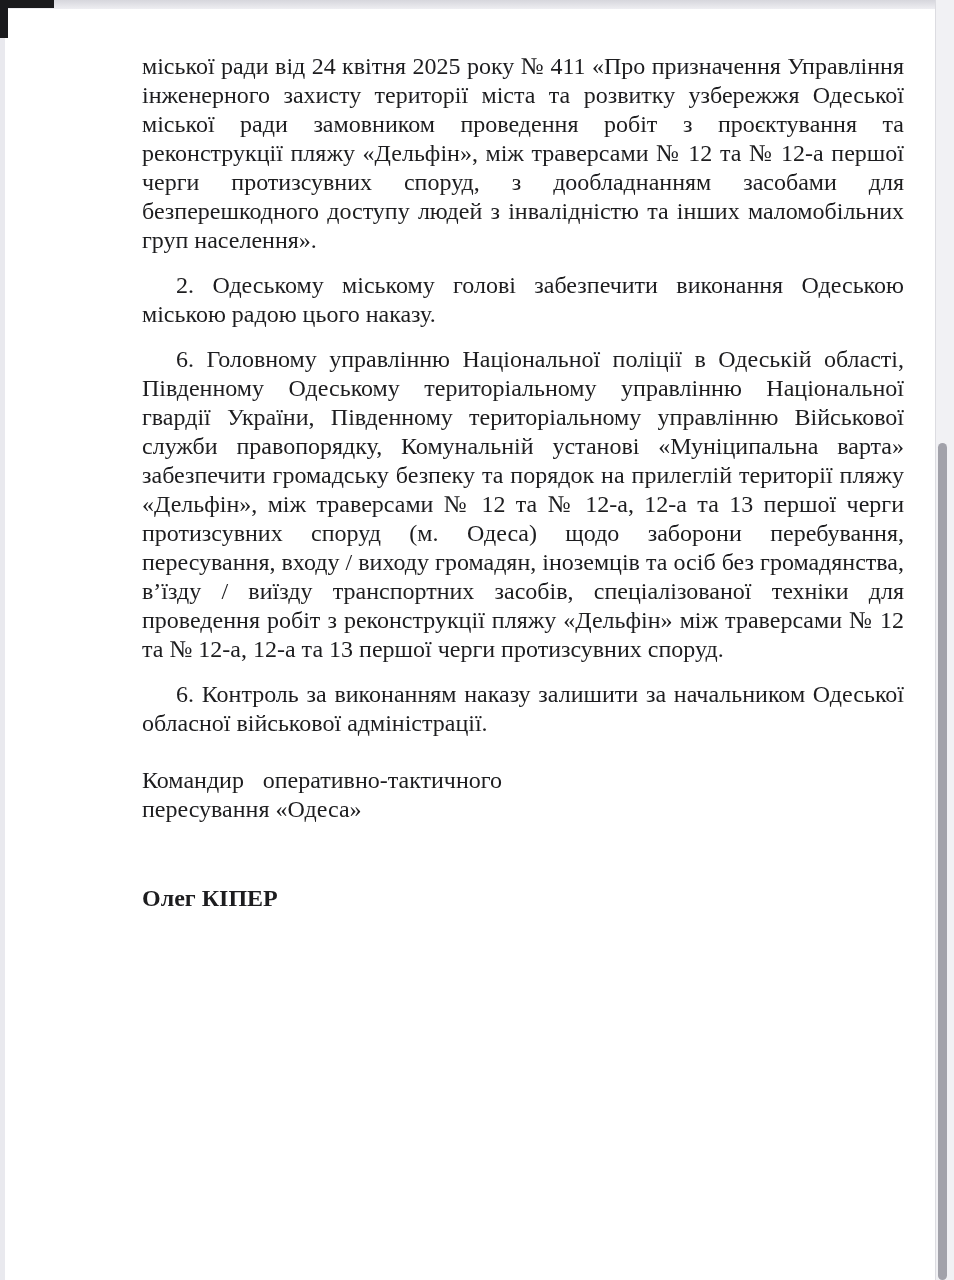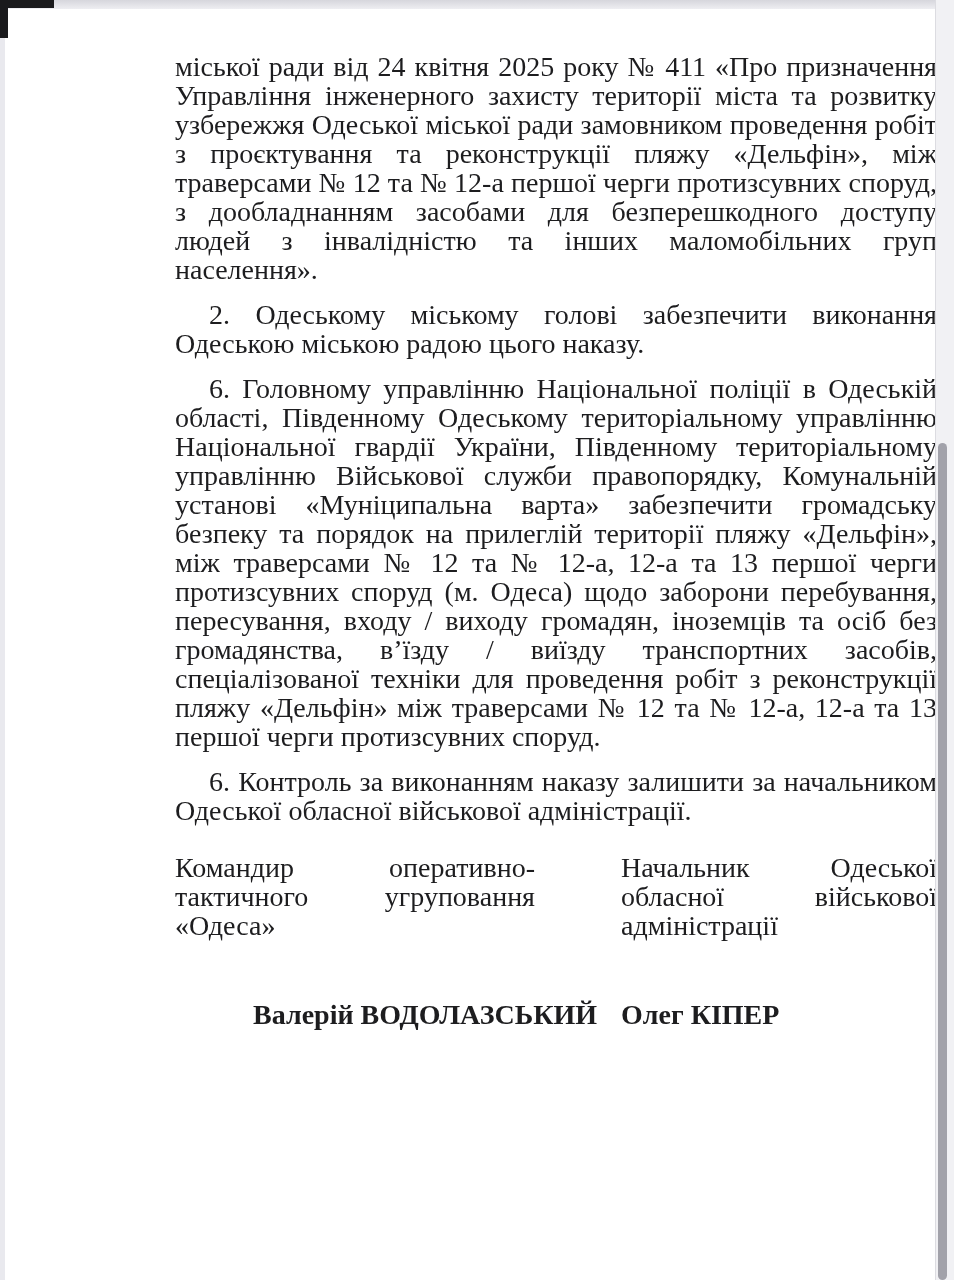--- a/index.html
+++ b/index.html
@@ -53,25 +53,24 @@
     left: 2px; top: 443px;
     width: 9px; height: 837px;
     border-radius: 5px;
     background: #a2a2aa;
   }
   
   .doc {
     position: absolute;
     left: 142px; top: 52px;
     width: 762px;
-    font-size: 28px;
+    font-size: 24px;
     line-height: 29px;
     color: #1d1d1f;
     text-align: justify;
-    margin-left: 33px;
   }
   .doc p {
     margin: 0 0 16px 0;
   }
   .doc p.indent {
     text-indent: 34px;
   }
   .sig-row {
     margin-top: 28px;
     display: flex;
@@ -110,25 +109,23 @@
 <div class="corner-mark-h"></div>
 <div class="corner-mark-v"></div>
 
 <div class="doc">
   <p>міської ради від 24 квітня 2025 року № 411 «Про призначення Управління інженерного захисту території міста та розвитку узбережжя Одеської міської ради замовником  проведення робіт з проєктування та реконструкції пляжу «Дельфін», між траверсами № 12 та № 12-а першої черги протизсувних споруд, з дообладнанням засобами для безперешкодного доступу людей з інвалідністю та інших маломобільних груп населення».</p>
   <p class="indent">2. Одеському міському голові забезпечити виконання Одеською міською радою цього наказу.</p>
   <p class="indent">6. Головному управлінню Національної поліції в Одеській області, Південному Одеському територіальному управлінню Національної гвардії України, Південному територіальному управлінню Військової служби правопорядку, Комунальній установі «Муніципальна варта» забезпечити громадську безпеку та порядок на прилеглій території пляжу «Дельфін», між траверсами № 12 та № 12-а, 12-а та 13 першої черги протизсувних споруд (м. Одеса) щодо заборони перебування, пересування, входу / виходу громадян, іноземців та осіб без громадянства, в’їзду / виїзду транспортних засобів, спеціалізованої техніки для проведення робіт з реконструкції пляжу «Дельфін» між траверсами № 12 та № 12-а, 12-а та 13 першої черги протизсувних споруд.</p>
   <p class="indent">6. Контроль за виконанням наказу залишити за начальником Одеської обласної військової адміністрації.</p>
 
   <div class="sig-row">
-    <div class="sig-title-left">Командир оперативно-тактичного угруповання «Одеса»</div>
-    <div class="sig-title-right">Начальник Одеської обласної військової адміністрації</div>
+    <div class="sig-title-left">Командир оперативно-тактичного пересування «Одеса»</div>
   </div>
 
   <div class="name-row">
-    <div class="sig-name-left">Валерій ВОДОЛАЗСЬКИЙ</div>
     <div class="sig-name-right">Олег КІПЕР</div>
   </div>
 </div>
 
 <div class="scrollbar-track">
   <div class="scrollbar-thumb"></div>
 </div>
 
 </body></html>

